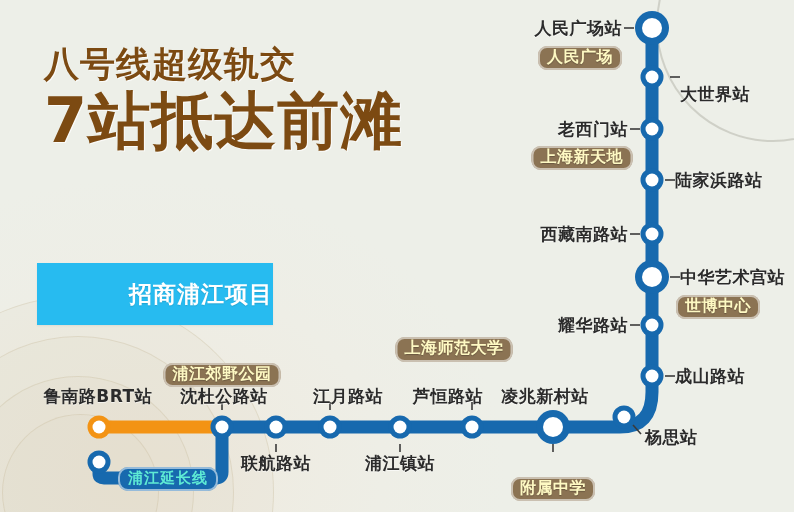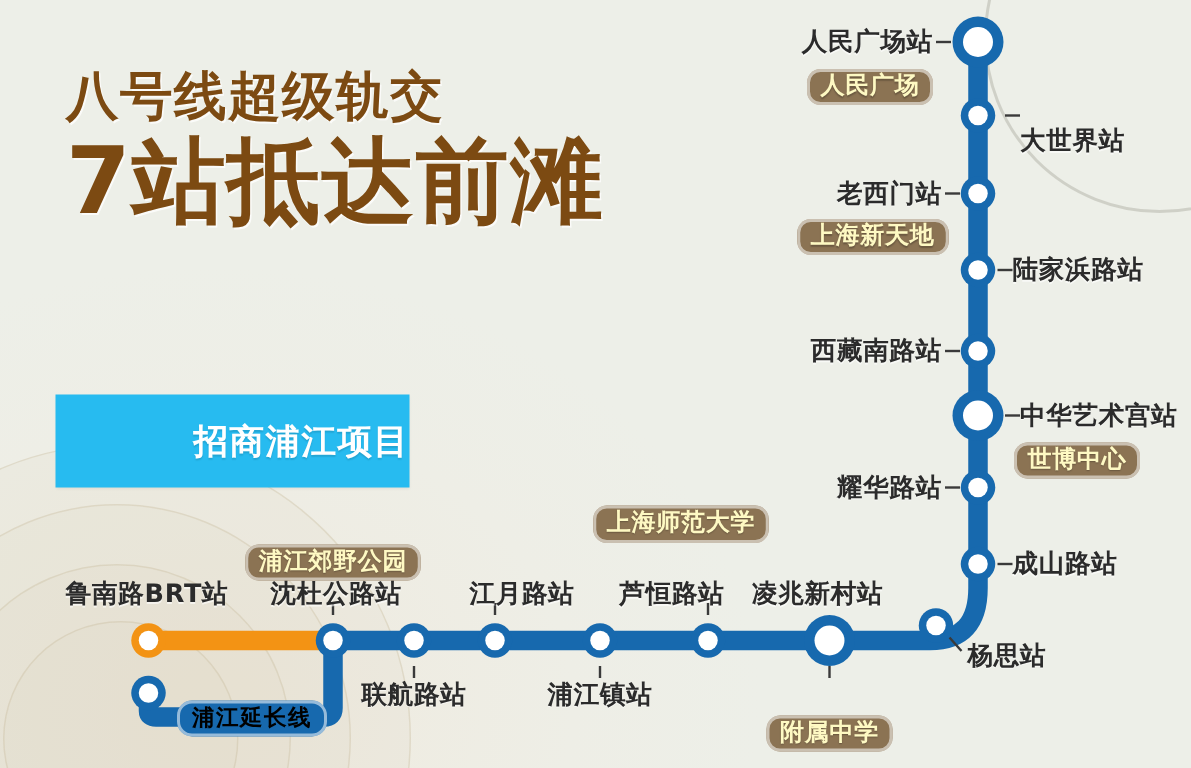--- a/index.html
+++ b/index.html
@@ -64,21 +64,21 @@
     text-shadow:0 1px 1px rgba(0,0,0,.25);
     line-height:1.18;text-align:center;
   }
   .tag.c{transform:translateX(-50%);}
   .tag.r{transform:translateX(-100%);}
   .tag.two{padding:2px 9px 4px 9px;}
   
   .tag-blue{
     position:absolute;background:#1769ae;border-radius:10px;
     padding:2px 10px 3px 10px;white-space:nowrap;
-    color:#000000;font-size:15px;font-weight:bold;letter-spacing:1px;
+    color:#5eead4;font-size:15px;font-weight:bold;letter-spacing:1px;
     font-family:"DejaVu Sans","Liberation Sans",sans-serif;
     box-shadow:inset 0 0 0 2px rgba(255,255,255,.55);
     transform:translateX(-50%);
   }
   
   .watermark{
     position:absolute;right:8px;bottom:6px;
     color:rgba(60,60,60,.42);font-size:20px;font-weight:bold;white-space:nowrap;
     font-family:"DejaVu Sans","Liberation Sans",sans-serif;letter-spacing:1px;
     pointer-events:none;

